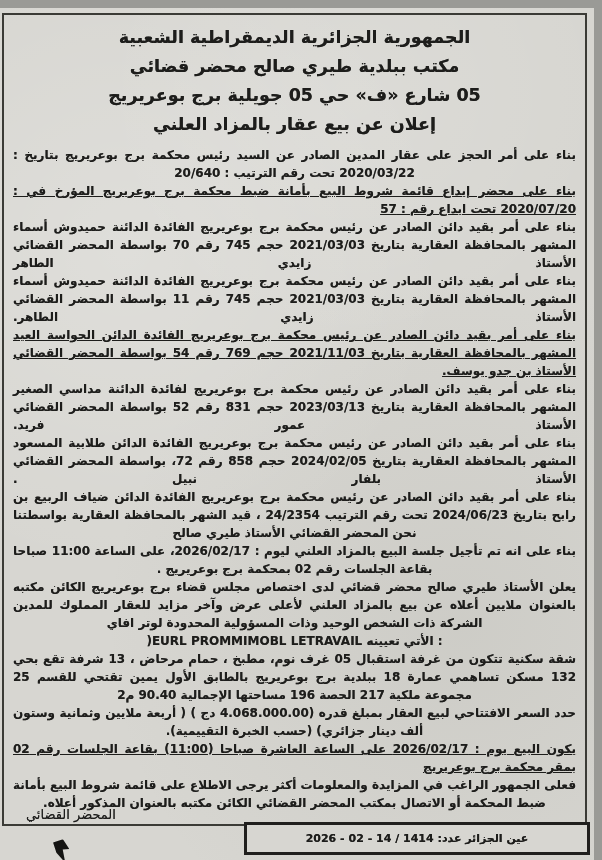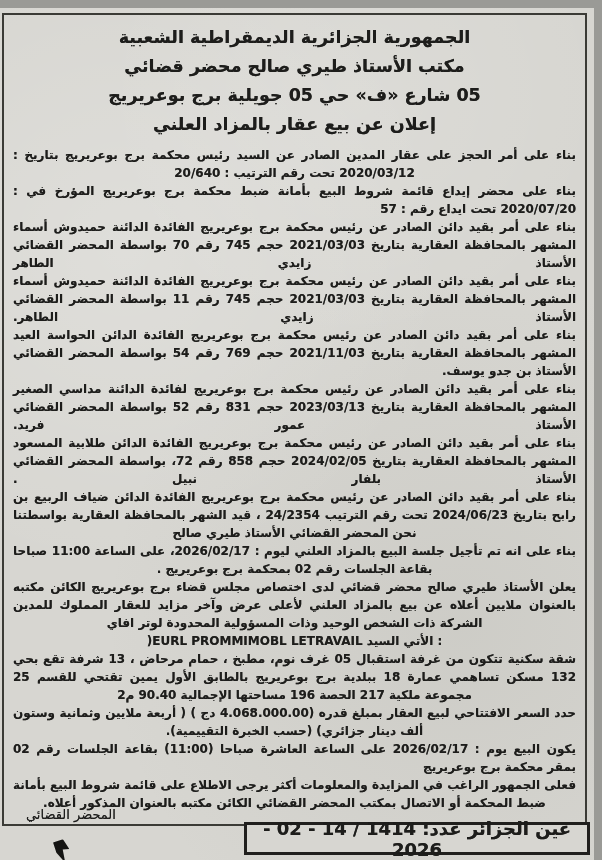--- a/index.html
+++ b/index.html
@@ -36,35 +36,35 @@
   }
   .body-text{
     margin-top:7px;
     font-size:12px;
     line-height:18px;
     font-weight:bold;
     text-shadow:0 0 .4px rgba(30,30,30,.6);
   }
   .para{margin:0;text-align:justify;}
   .para.last-center{text-align-last:center;}
-  .para.last-right{text-align-last:right;}
+  .para.last-right{text-align-last:right;text-decoration:underline;}
   .para.last-justify{text-align-last:justify;}
   .signature{
     position:absolute;left:22px;bottom:2px;
     font-size:13px;font-weight:normal;
     text-shadow:0 0 .5px rgba(25,25,25,.7);
   }
   .footer-box{
     position:absolute;right:4px;bottom:13px;
     width:346px;height:33px;
     border:3px solid #201f1d;
     background:#d7d6d1;
     box-sizing:border-box;
     display:flex;align-items:center;justify-content:center;
-    font-size:18px;font-weight:bold;
+    font-size:11px;font-weight:bold;
     direction:rtl;
     text-shadow:0 0 .5px rgba(20,20,20,.8);
     text-align:center;
   }
   .arrow-mark{
     position:absolute;left:60px;bottom:6px;
     width:17px;height:23px;
     background:#141412;
     clip-path:polygon(55% 0,100% 38%,62% 44%,88% 100%,28% 62%,0 20%);
     transform:rotate(8deg);
@@ -73,36 +73,36 @@
 </style>
 </head>
 <body>
 
 <div class="page">
   <div class="edge-left"></div>
 
   <div class="frame">
     <div class="notice-header">
         <div>الجمهورية الجزائرية الديمقراطية الشعبية</div>
-        <div>مكتب الأستاذ طيري صالح محضر قضائي</div>
+        <div>مكتب ببلدية طيري صالح محضر قضائي</div>
         <div>05 شارع «ف» حي 05 جويلية برج بوعريريج</div>
         <div>إعلان عن بيع عقار بالمزاد العلني</div>
       </div>
     <div class="body-text">
-        <p class="para last-center">بناء على أمر الحجز على عقار المدين الصادر عن السيد رئيس محكمة برج بوعريريج بتاريخ : 2020/03/12 تحت رقم الترتيب : 20/640</p>
+        <p class="para last-center">بناء على أمر الحجز على عقار المدين الصادر عن السيد رئيس محكمة برج بوعريريج بتاريخ : 2020/03/22 تحت رقم الترتيب : 20/640</p>
         <p class="para last-right">بناء على محضر إيداع قائمة شروط البيع بأمانة ضبط محكمة برج بوعريريج المؤرخ في : 2020/07/20 تحت ايداع رقم : 57</p>
         <p class="para last-justify">بناء على أمر بقيد دائن الصادر عن رئيس محكمة برج بوعريريج الفائدة الدائنة حميدوش أسماء المشهر بالمحافظة العقارية بتاريخ 2021/03/03 حجم 745 رقم 70 بواسطة المحضر القضائي الأستاذ زايدي الطاهر</p>
         <p class="para last-justify">بناء على أمر بقيد دائن الصادر عن رئيس محكمة برج بوعريريج الفائدة الدائنة حميدوش أسماء المشهر بالمحافظة العقارية بتاريخ 2021/03/03 حجم 745 رقم 11 بواسطة المحضر القضائي الأستاذ زايدي الطاهر.</p>
         <p class="para last-right">بناء على أمر بقيد دائن الصادر عن رئيس محكمة برج بوعريريج الفائدة الدائن الحواسة العيد المشهر بالمحافظة العقارية بتاريخ 2021/11/03 حجم 769 رقم 54 بواسطة المحضر القضائي الأستاذ بن جدو يوسف.</p>
         <p class="para last-justify">بناء على أمر بقيد دائن الصادر عن رئيس محكمة برج بوعريريج لفائدة الدائنة مداسي الصغير المشهر بالمحافظة العقارية بتاريخ 2023/03/13 حجم 831 رقم 52 بواسطة المحضر القضائي الأستاذ عمور فريد.</p>
         <p class="para last-justify">بناء على أمر بقيد دائن الصادر عن رئيس محكمة برج بوعريريج الفائدة الدائن طلابية المسعود المشهر بالمحافظة العقارية بتاريخ 2024/02/05 حجم 858 رقم 72، بواسطة المحضر القضائي الأستاذ بلفار نبيل .</p>
         <p class="para last-center">بناء على أمر بقيد دائن الصادر عن رئيس محكمة برج بوعريريج الفائدة الدائن ضياف الربيع بن رابح بتاريخ 2024/06/23 تحت رقم الترتيب 24/2354 ، قيد الشهر بالمحافظة العقارية بواسطتنا نحن المحضر القضائي الأستاذ طيري صالح</p>
         <p class="para last-center">بناء على انه تم تأجيل جلسة البيع بالمزاد العلني ليوم : 2026/02/17، على الساعة 11:00 صباحا بقاعة الجلسات رقم 02 بمحكمة برج بوعريريج .</p>
         <p class="para last-center">يعلن الأستاذ طيري صالح محضر قضائي لدى اختصاص مجلس قضاء برج بوعريريج الكائن مكتبه بالعنوان ملايين أعلاه عن بيع بالمزاد العلني لأعلى عرض وآخر مزايد للعقار المملوك للمدين الشركة ذات الشخص الوحيد وذات المسؤولية المحدودة لوتر افاي</p>
-        <p class="para last-center company-line"><span>: الأتي السيد</span> <span class="latin" dir="ltr">)EURL PROMMIMOBL LETRAVAIL</span></p>
+        <p class="para last-center company-line"><span>: الأتي تعيينه</span> <span class="latin" dir="ltr">)EURL PROMMIMOBL LETRAVAIL</span></p>
         <p class="para last-center">شقة سكنية تتكون من غرفة استقبال 05 غرف نوم، مطبخ ، حمام مرحاض ، 13 شرفة تقع بحي 132 مسكن تساهمي عمارة 18 ببلدية برج بوعريريج بالطابق الأول يمين تقتحي للقسم 25 مجموعة ملكية 217 الحصة 196 مساحتها الإجمالية 90.40 م2</p>
         <p class="para last-center">حدد السعر الافتتاحي لبيع العقار بمبلغ قدره (4.068.000.00 دج ) ( أربعة ملايين وثمانية وستون ألف دينار جزائري) (حسب الخبرة التقييمية).</p>
         <p class="para last-right">يكون البيع يوم : 2026/02/17 على الساعة العاشرة صباحا (11:00) بقاعة الجلسات رقم 02 بمقر محكمة برج بوعريريج</p>
         <p class="para last-center">فعلى الجمهور الراغب في المزايدة والمعلومات أكثر يرجى الاطلاع على قائمة شروط البيع بأمانة ضبط المحكمة أو الاتصال بمكتب المحضر القضائي الكائن مكتبه بالعنوان المذكور أعلاه.</p>
       </div>
     <div class="signature">المحضر القضائي</div>
   </div>
 
   <div class="footer-box">
     <span>عين الجزائر عدد: 1414 / 14 - 02 - 2026</span>

